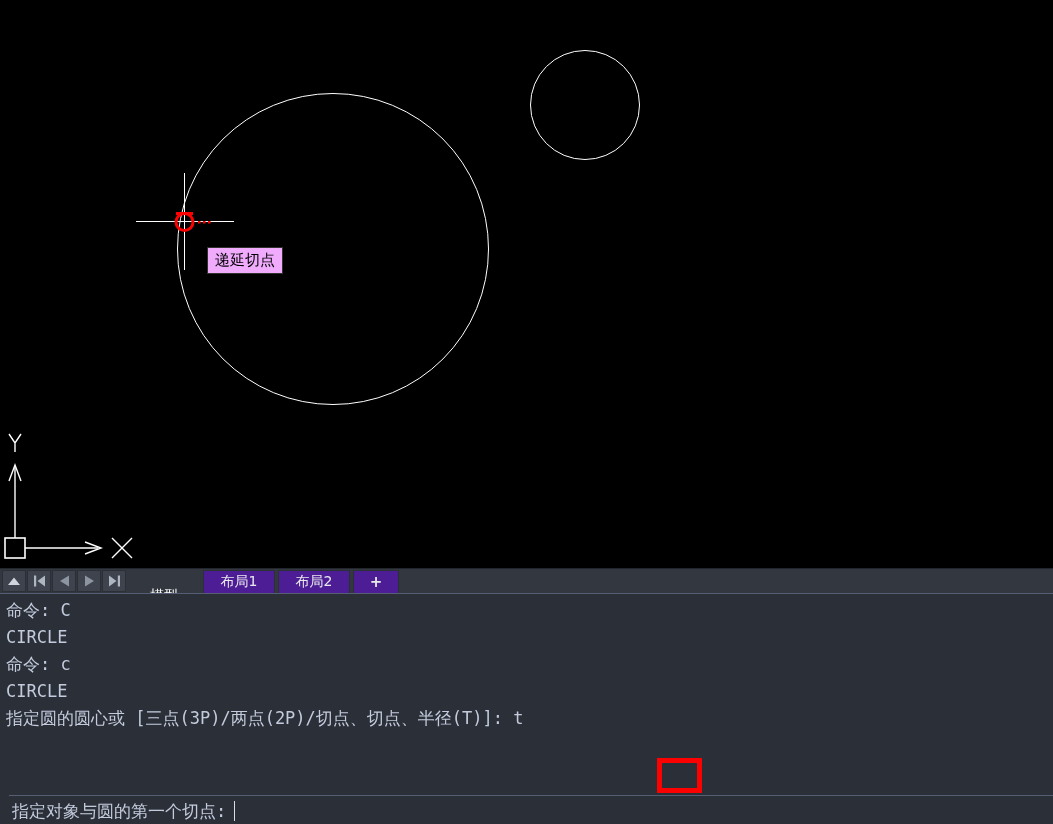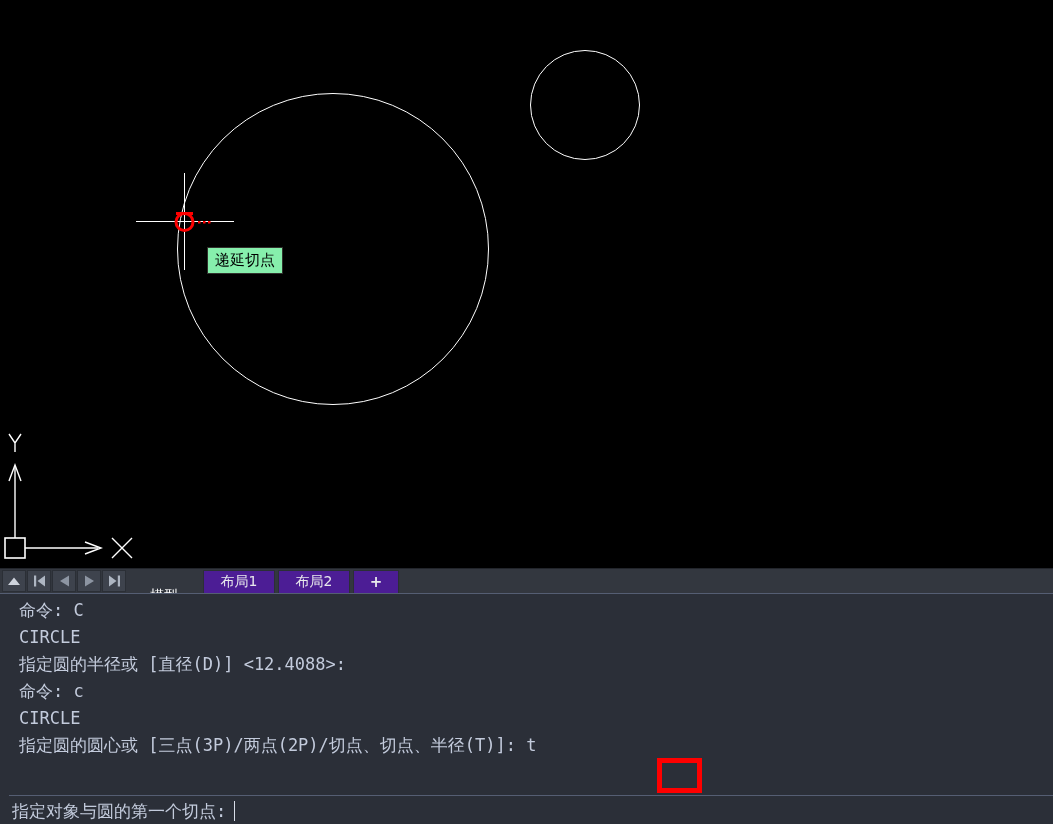--- a/index.html
+++ b/index.html
@@ -50,21 +50,21 @@
     position: absolute;
     left: 171px; top: 208px;
     width: 42px; height: 27px;
   }
 
   
   #snap-tooltip {
     position: absolute;
     left: 207px; top: 247px;
     padding: 2px 7px 3px 7px;
-    background: #86efac;
+    background: #f0abfc;
     border: 1px solid #30302c;
     color: #000000;
     font-family: "DejaVu Sans", sans-serif;
     font-size: 15px;
     line-height: 20px;
     white-space: nowrap;
   }
 
   
   #tabbar {
@@ -114,21 +114,21 @@
     position: absolute;
     left: 0; top: 593px;
     width: 1053px; height: 231px;
     background: #2b2f38;
     border-top: 1px solid #555e73;
   }
   #cmd-history {
     position: absolute;
     left: 0; top: 0;
     width: 1053px; height: 201px;
-    padding: 3px 0 0 19px;
+    padding: 3px 0 0 6px;
     overflow: hidden;
   }
   .cmd-line {
     position: relative;
     height: 27px;
     line-height: 27px;
     color: #c3cbdc;
     font-family: "DejaVu Sans Mono", monospace;
     font-size: 17px;
     white-space: pre;
@@ -246,21 +246,20 @@
     </div>
 
     <div id="tab-filler"></div>
   </div>
 
   <div id="cmdwin">
 
     <div id="cmd-history">
       <div class="cmd-line">命令: C</div>
       <div class="cmd-line">CIRCLE</div>
-      <div class="cmd-line">指定圆的半径或 [直径(D)] &lt;12.4088&gt;:</div>
       <div class="cmd-line">命令: c</div>
       <div class="cmd-line">CIRCLE</div>
       <div class="cmd-line">指定圆的圆心或 [三点(3P)/两点(2P)/切点、切点、半径(T)]: t</div>
     </div>
 
     <div id="t-highlight"></div>
 
     <div id="cmd-input-row">
       <span id="cmd-prompt">指定对象与圆的第一个切点:</span>
       <span id="caret"></span>

